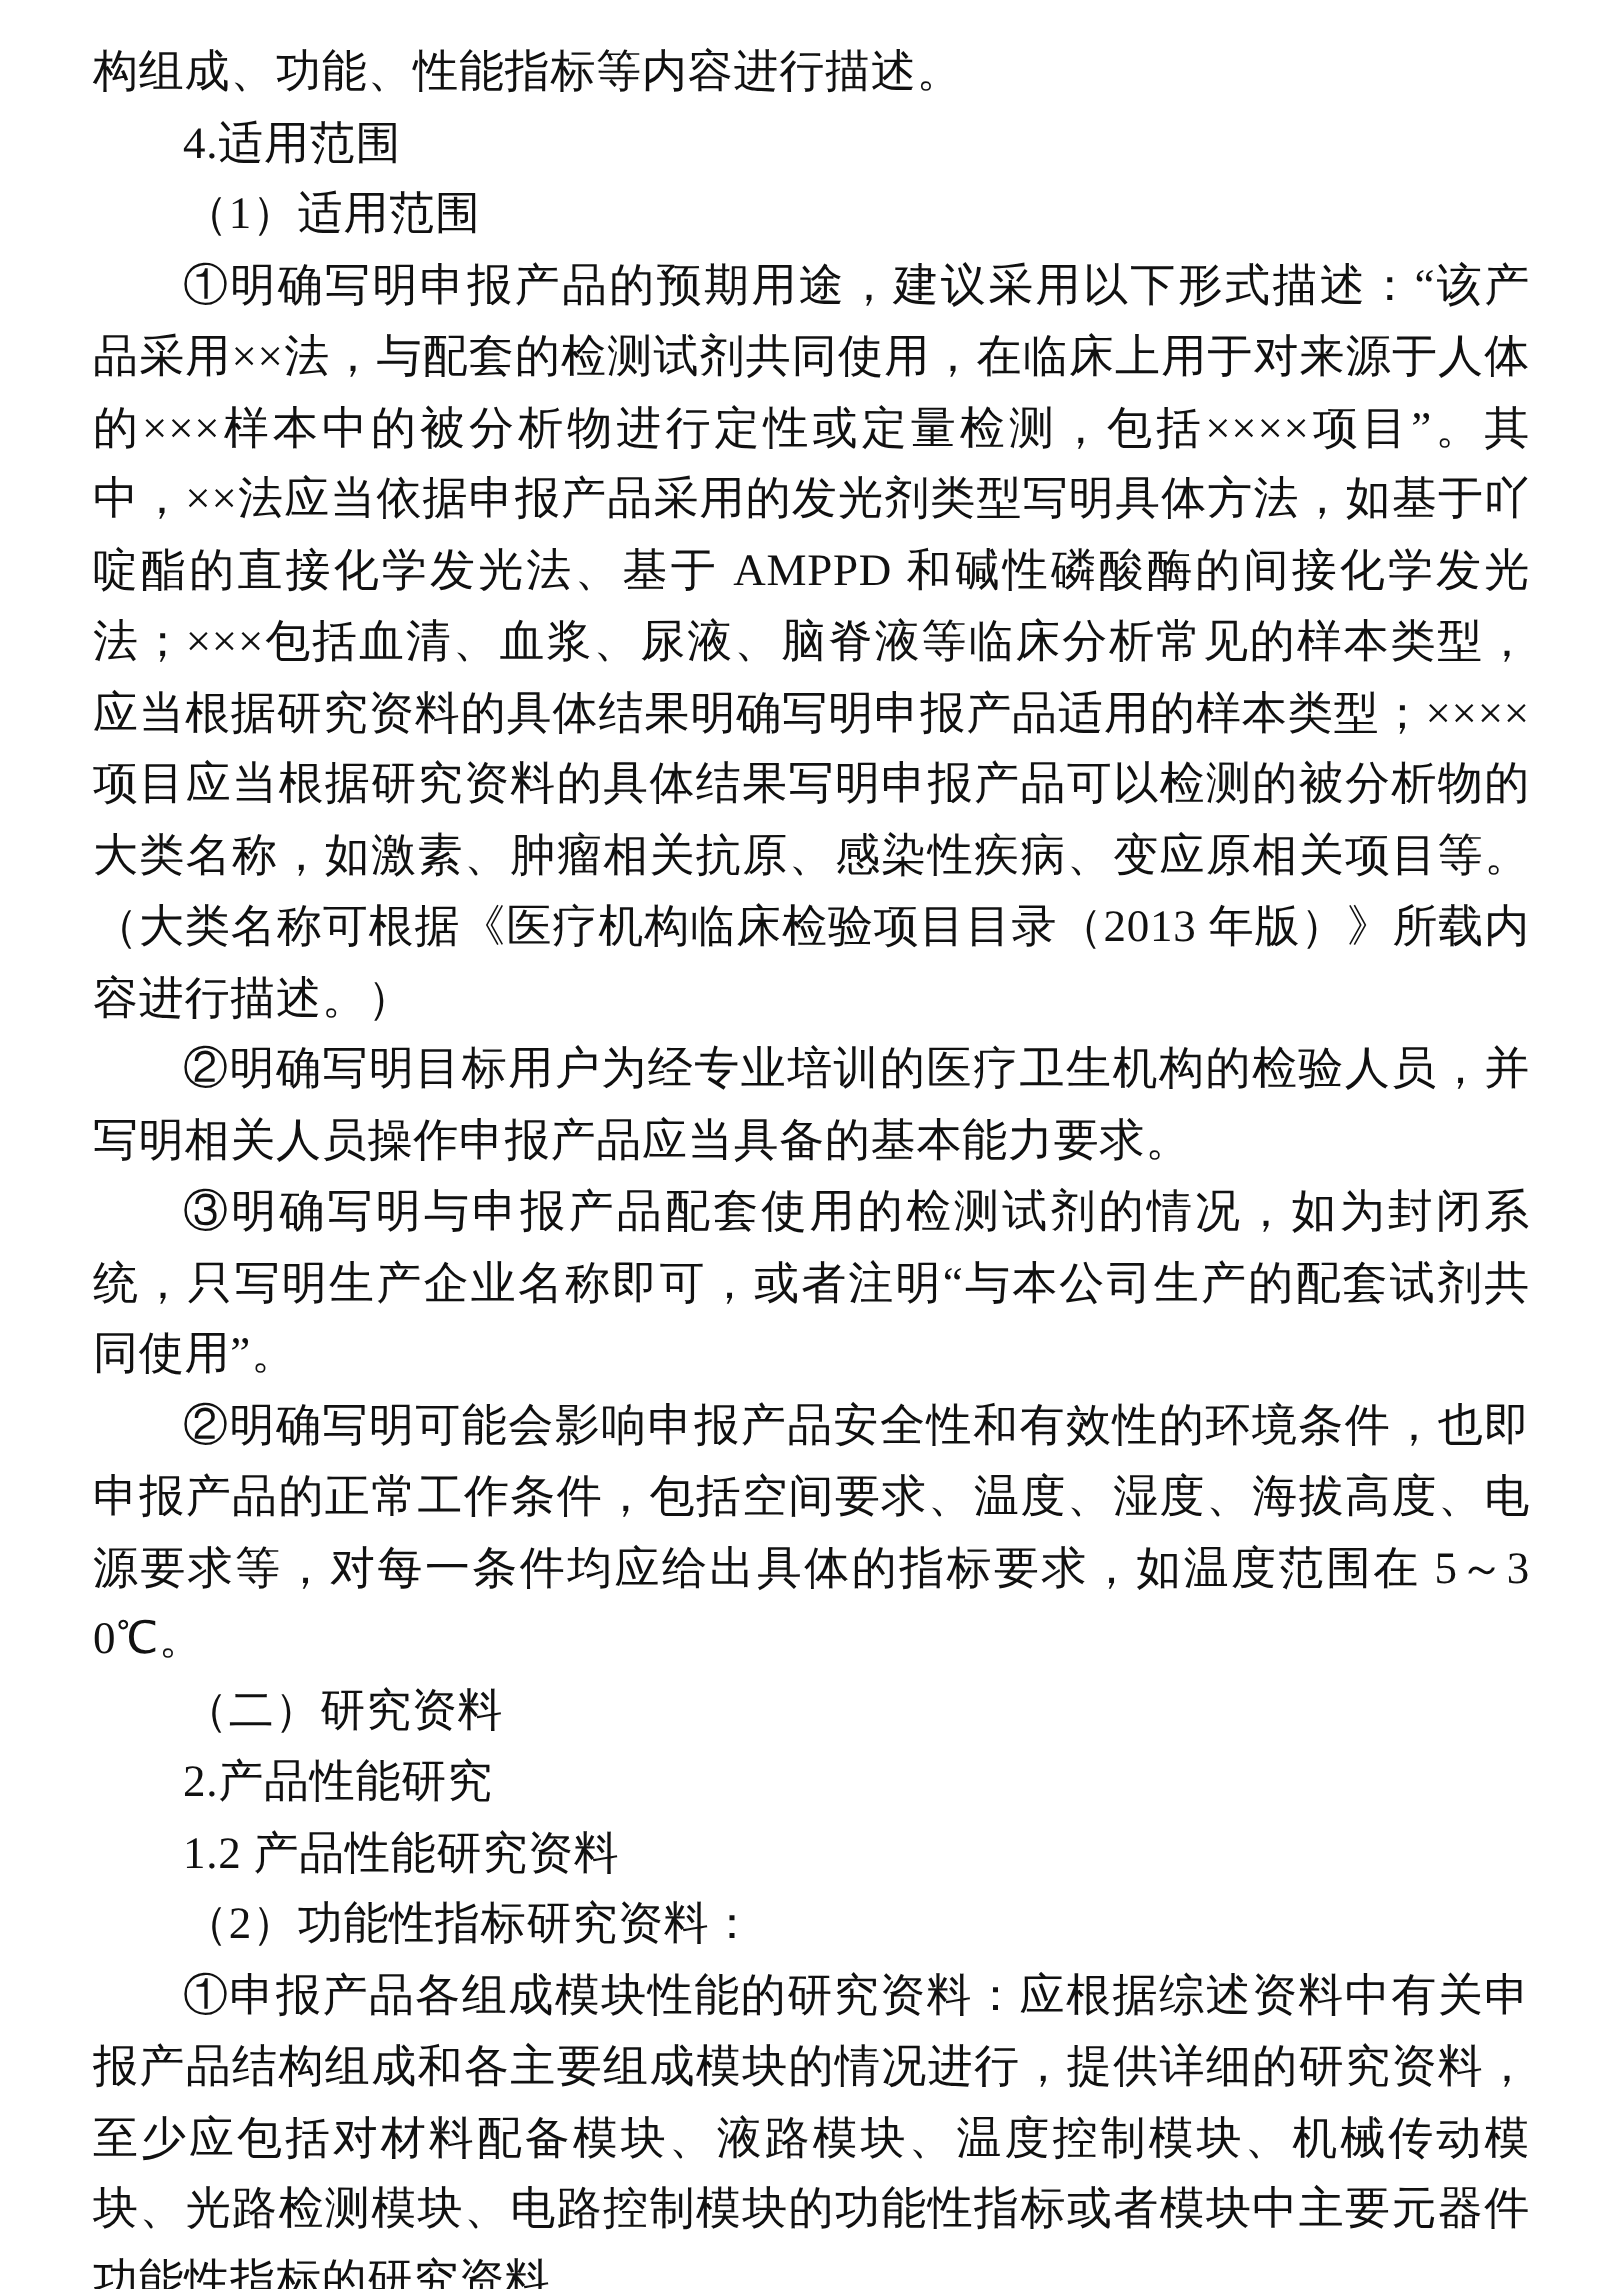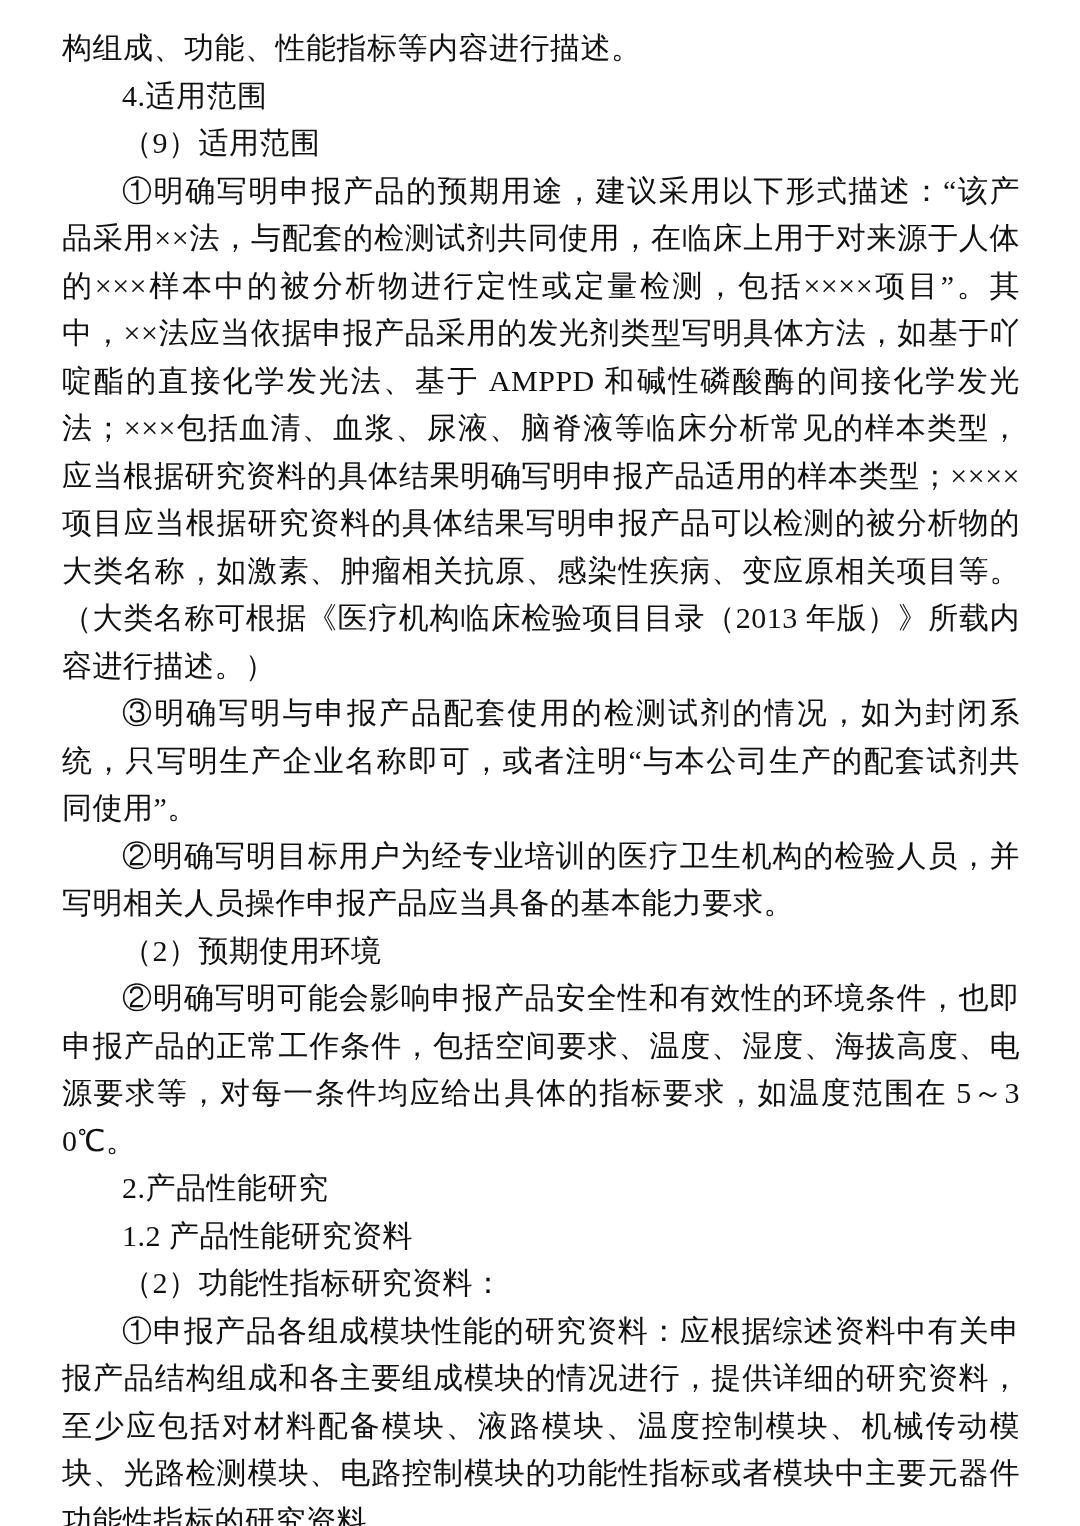--- a/index.html
+++ b/index.html
@@ -33,23 +33,23 @@
     text-indent: 2em;
     font-family: Liberation Serif, serif;
   }
 </style>
 </head>
 <body>
 
 <div class="page">
   <p class="para">构组成、功能、性能指标等内容进行描述。</p>
   <p class="para indent">4.适用范围</p>
-  <p class="para indent">（9）适用范围</p>
+  <p class="para indent">（1）适用范围</p>
   <p class="para indent">①明确写明申报产品的预期用途，建议采用以下形式描述：“该产品采用××法，与配套的检测试剂共同使用，在临床上用于对来源于人体的×××样本中的被分析物进行定性或定量检测，包括××××项目”。其中，××法应当依据申报产品采用的发光剂类型写明具体方法，如基于吖啶酯的直接化学发光法、基于 AMPPD 和碱性磷酸酶的间接化学发光法；×××包括血清、血浆、尿液、脑脊液等临床分析常见的样本类型，应当根据研究资料的具体结果明确写明申报产品适用的样本类型；××××项目应当根据研究资料的具体结果写明申报产品可以检测的被分析物的大类名称，如激素、肿瘤相关抗原、感染性疾病、变应原相关项目等。（大类名称可根据《医疗机构临床检验项目目录（2013 年版）》所载内容进行描述。）</p>
+  <p class="para indent">②明确写明目标用户为经专业培训的医疗卫生机构的检验人员，并写明相关人员操作申报产品应当具备的基本能力要求。</p>
   <p class="para indent">③明确写明与申报产品配套使用的检测试剂的情况，如为封闭系统，只写明生产企业名称即可，或者注明“与本公司生产的配套试剂共同使用”。</p>
-  <p class="para indent">②明确写明目标用户为经专业培训的医疗卫生机构的检验人员，并写明相关人员操作申报产品应当具备的基本能力要求。</p>
-  <p class="para indent">（2）预期使用环境</p>
   <p class="para indent">②明确写明可能会影响申报产品安全性和有效性的环境条件，也即申报产品的正常工作条件，包括空间要求、温度、湿度、海拔高度、电源要求等，对每一条件均应给出具体的指标要求，如温度范围在 5～30℃。</p>
+  <p class="para indent">（二）研究资料</p>
   <p class="para indent">2.产品性能研究</p>
   <p class="para indent">1.2 产品性能研究资料</p>
   <p class="para indent">（2）功能性指标研究资料：</p>
   <p class="para indent">①申报产品各组成模块性能的研究资料：应根据综述资料中有关申报产品结构组成和各主要组成模块的情况进行，提供详细的研究资料，至少应包括对材料配备模块、液路模块、温度控制模块、机械传动模块、光路检测模块、电路控制模块的功能性指标或者模块中主要元器件功能性指标的研究资料。</p>
 </div>
 
 </body></html>

